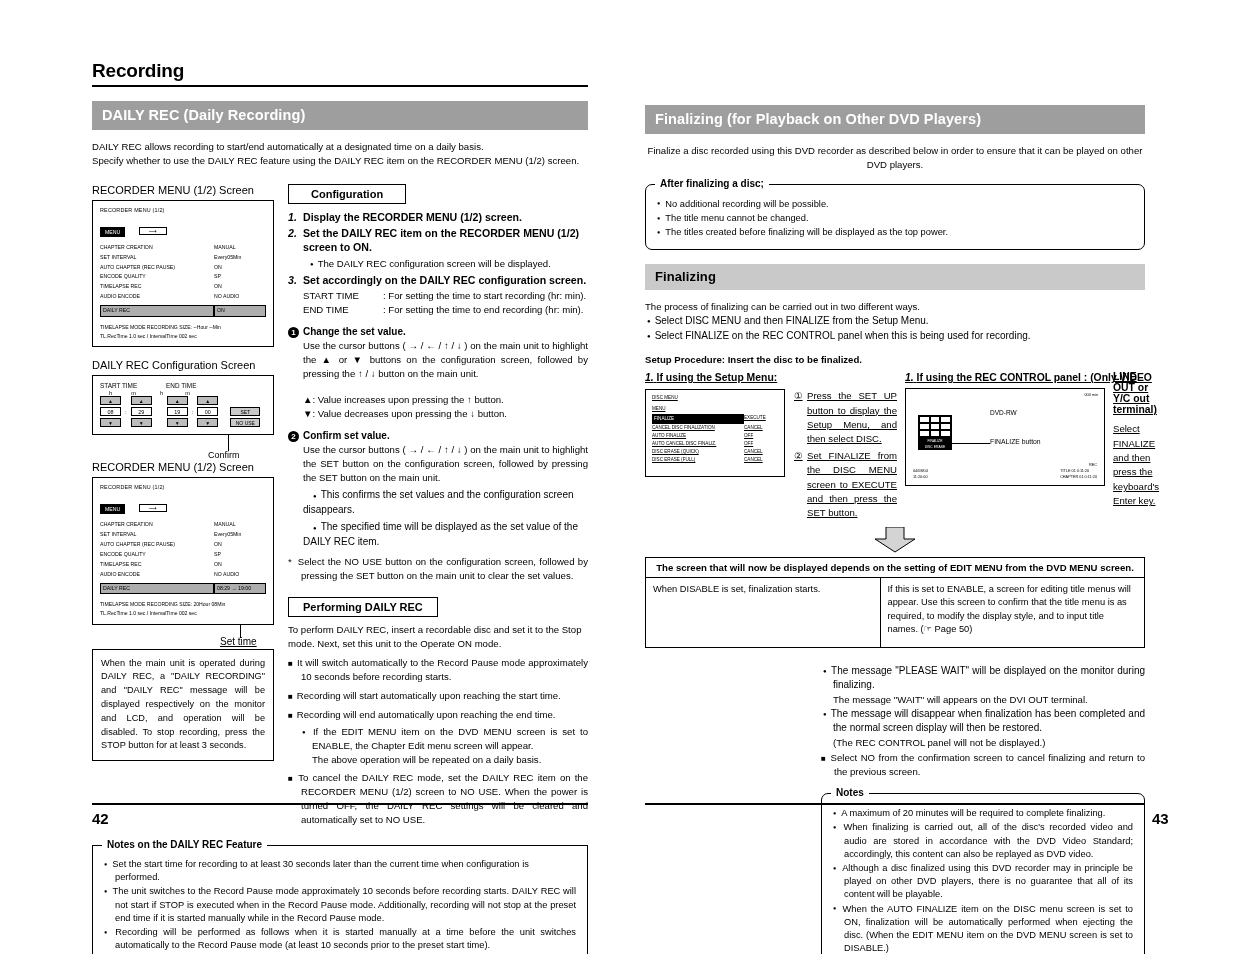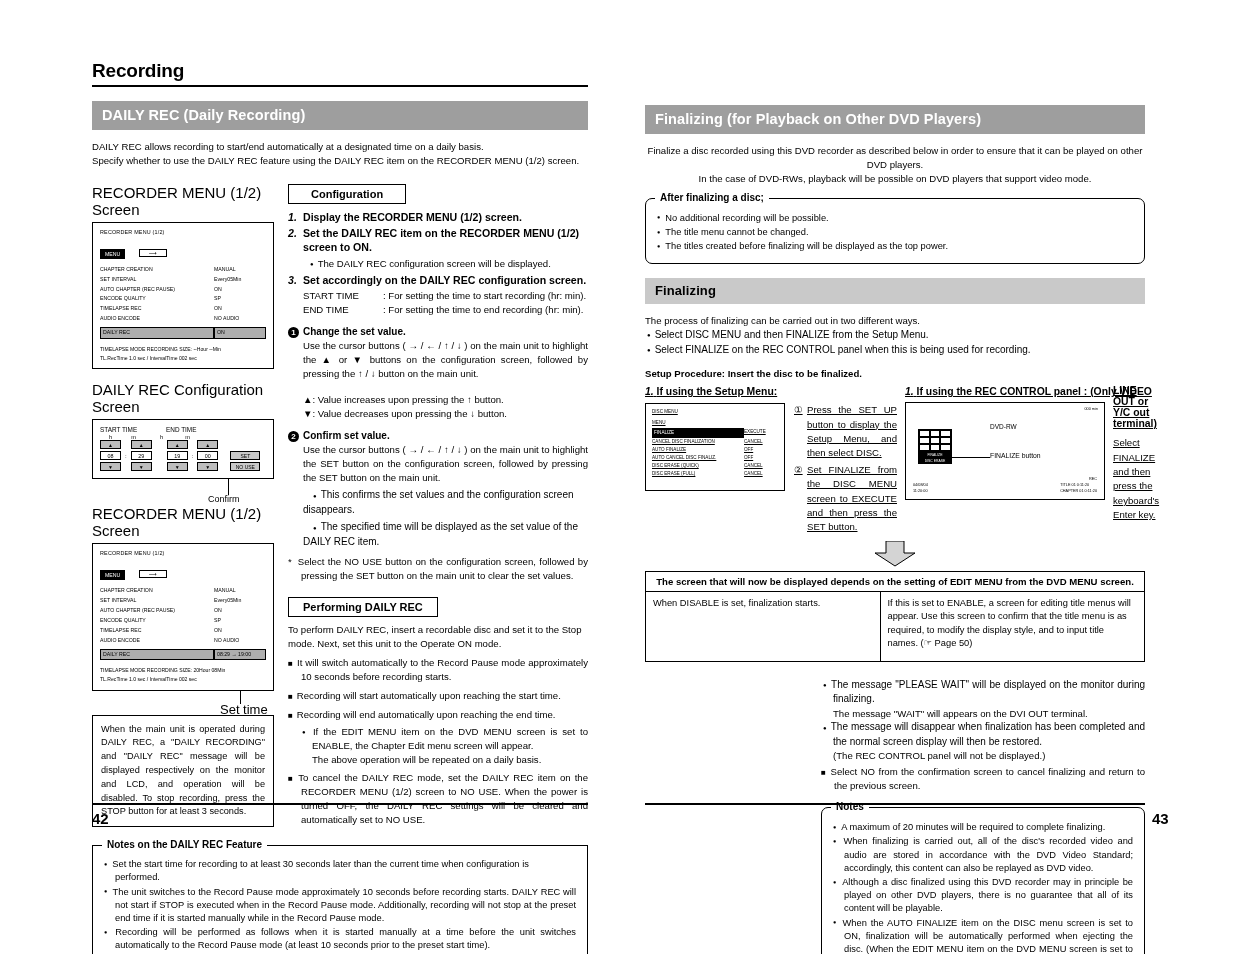--- a/index.html
+++ b/index.html
@@ -101,21 +101,21 @@
 
   
   .plainbox {
     border: 1.3px solid #000;
     padding: 7px 8px;
     font-size: 9.2px; line-height: 1.5;
     text-align: justify;
   }
 
   
-  .screen-cap { font-size: 15px; margin-bottom: 4px; }
+  .screen-cap { font-size: 11px; margin-bottom: 4px; }
   .screen {
     border: 1.3px solid #000;
     background: #fff;
     padding: 6px 7px;
     position: relative;
   }
   .scr-title { font-size: 5.4px; letter-spacing: .2px; margin-bottom: 7px; }
   .scr-row { display: flex; font-size: 5.2px; line-height: 1.9; }
   .scr-row .lbl { flex: 1; }
   .scr-row .val { width: 52px; flex: 0 0 52px; }
@@ -151,21 +151,21 @@
   .btn-cell {
     width: 30px; height: 9px; border: 1px solid #000;
     font-size: 5px; text-align: center; line-height: 8px; background: #c9c9c9;
   }
   .confirm-leader { position: relative; height: 26px; }
   .confirm-leader .vline { position: absolute; left: 136px; top: 0; width: 1px; height: 16px; background: #000; }
   .confirm-leader .lab { position: absolute; left: 116px; top: 15px; font-size: 9px; }
 
   .settime-leader { position: relative; height: 24px; }
   .settime-leader .vline { position: absolute; left: 148px; top: 0; width: 1px; height: 13px; background: #000; }
-  .settime-leader .lab { position: absolute; left: 128px; top: 11px; font-size: 13px; text-decoration: underline; }
+  .settime-leader .lab { position: absolute; left: 128px; top: 11px; font-size: 10px; text-decoration: underline; }
 
   
   .disc-screen {
     border: 1.2px solid #000; width: 140px; height: 88px;
     padding: 5px 6px; font-size: 4.6px; position: relative;
   }
   .disc-screen .t { margin-bottom: 6px; }
   .disc-row { display: flex; line-height: 1.75; }
   .disc-row .l { flex: 1; }
   .disc-row .r { width: 34px; flex: 0 0 34px; }
@@ -450,21 +450,20 @@
   </div>
 
   <div class="col-right">
 
     <div style="height:45px;"></div>
 
     <div class="band">Finalizing (for Playback on Other DVD Players)</div>
 
     <div class="body-text" style="margin-top:10px;text-align:center;">
       <div>Finalize a disc recorded using this DVD recorder as described below in order to ensure that it can be played on other DVD players.</div>
-      <div>In the case of DVD-RWs, playback will be possible on DVD players that support video mode.</div>
     </div>
 
     <div class="noteframe" style="margin-top:12px;">
       <div class="legend">After finalizing a disc;</div>
       <div class="li">No additional recording will be possible.</div>
       <div class="li">The title menu cannot be changed.</div>
       <div class="li">The titles created before finalizing will be displayed as the top power.</div>
     </div>
 
     <div class="band small" style="margin-top:14px;">Finalizing</div>

